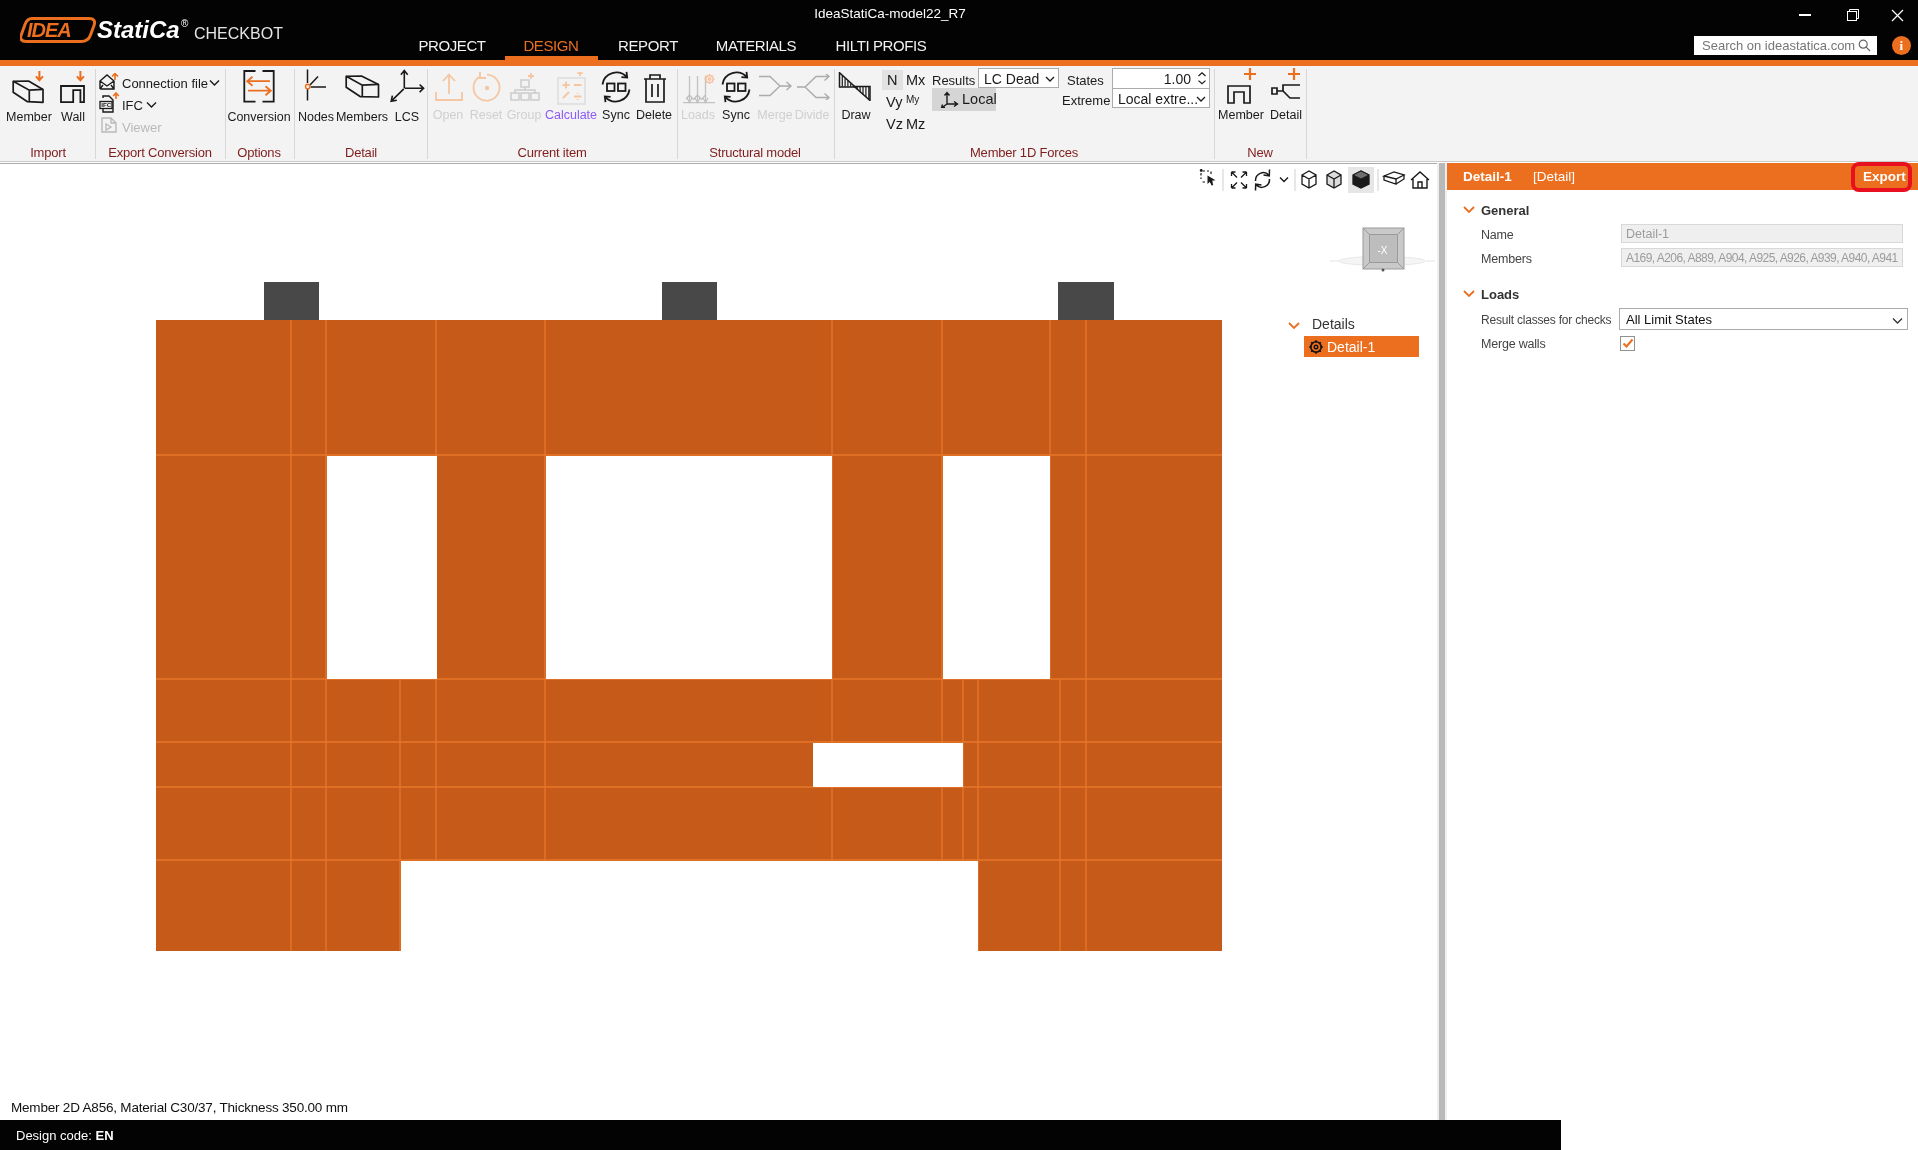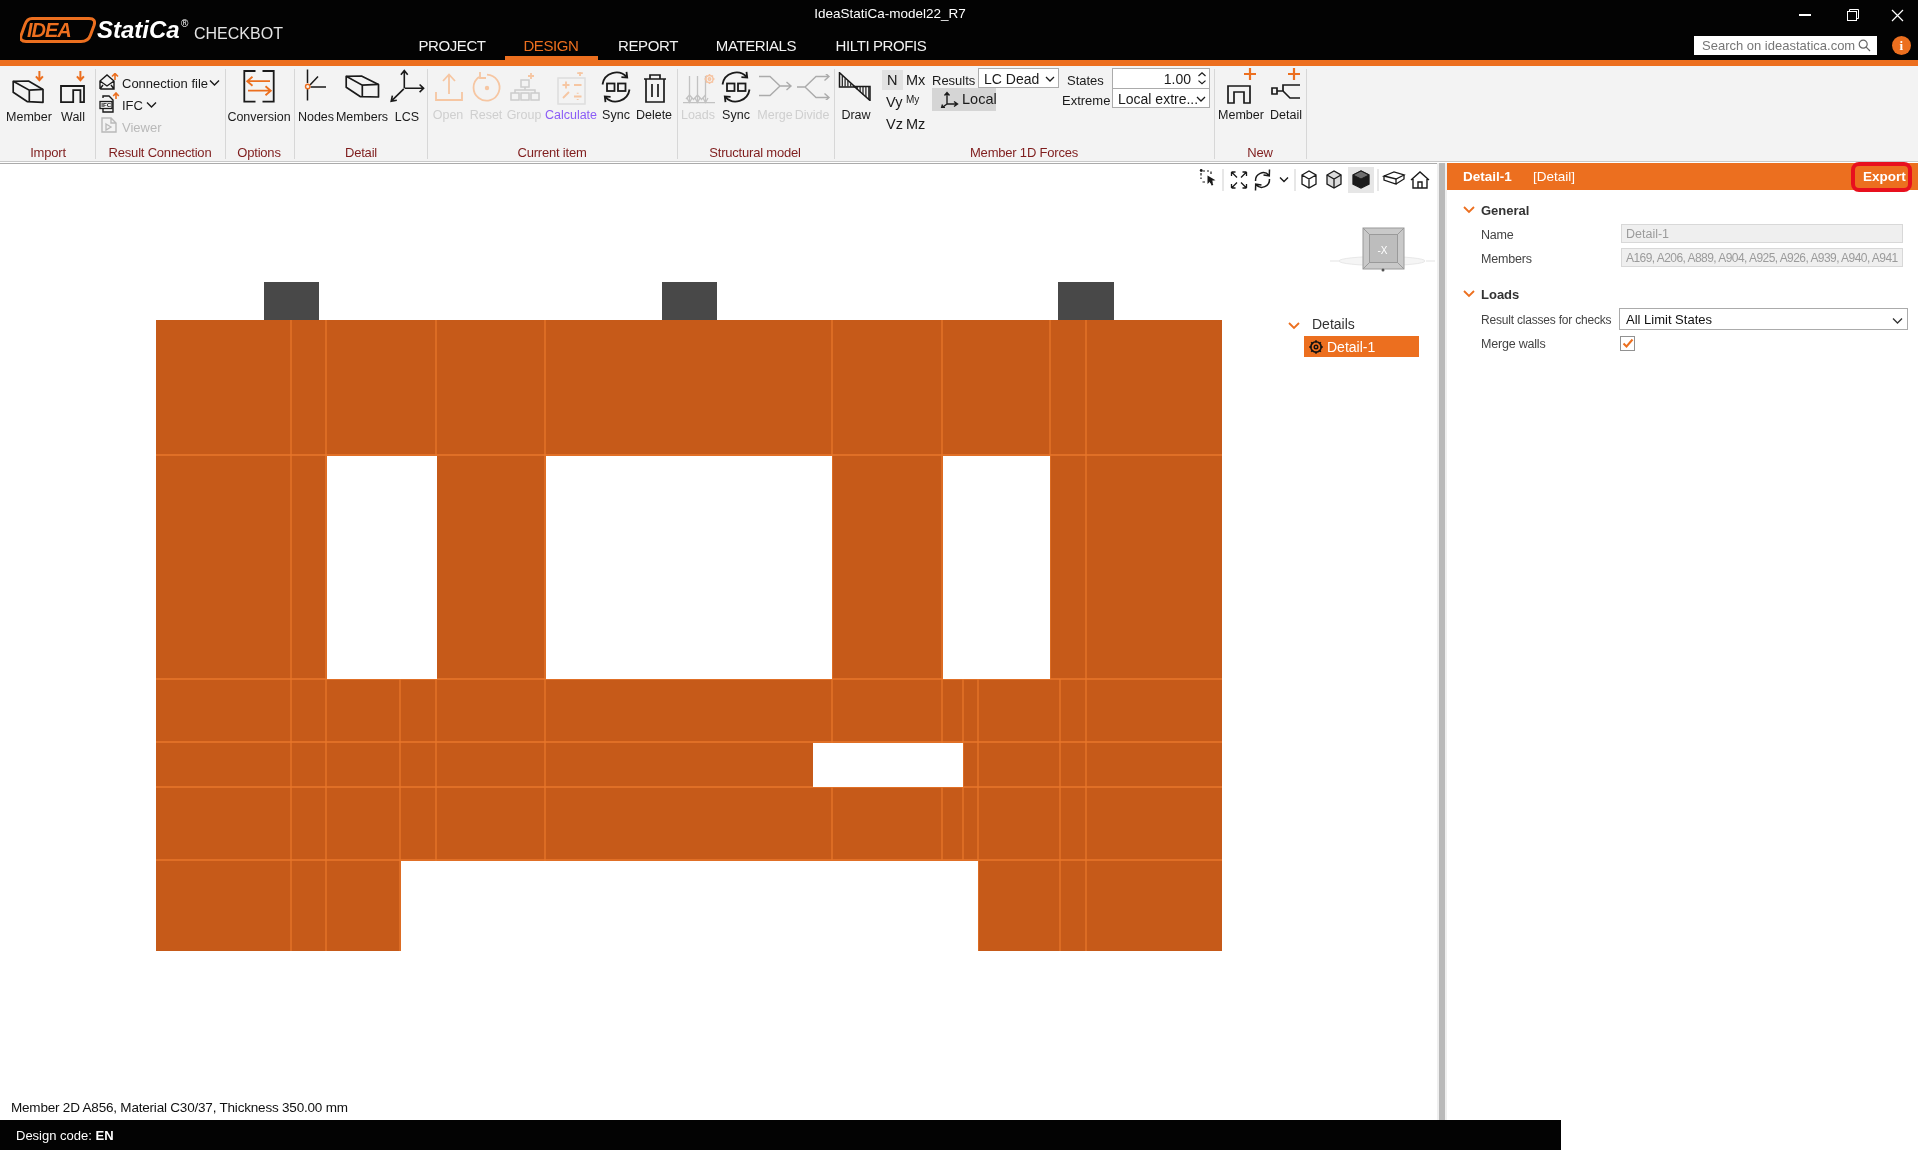--- a/index.html
+++ b/index.html
@@ -64,21 +64,21 @@
 <div id="ribbon">
   <div class="gdiv" style="left:95px;"></div>
   <div class="gdiv" style="left:225px;"></div>
   <div class="gdiv" style="left:294px;"></div>
   <div class="gdiv" style="left:427px;"></div>
   <div class="gdiv" style="left:677px;"></div>
   <div class="gdiv" style="left:834px;"></div>
   <div class="gdiv" style="left:1214px;"></div>
   <div class="gdiv" style="left:1306px;"></div>
   <div class="glabel" style="left:48px;">Import</div>
-  <div class="glabel" style="left:160px;">Result Connection</div>
+  <div class="glabel" style="left:160px;">Export Conversion</div>
   <div class="glabel" style="left:259px;">Options</div>
   <div class="glabel" style="left:361px;">Detail</div>
   <div class="glabel" style="left:552px;">Current item</div>
   <div class="glabel" style="left:755px;">Structural model</div>
   <div class="glabel" style="left:1024px;">Member 1D Forces</div>
   <div class="glabel" style="left:1260px;">New</div>
 
   <svg class="abs" style="left:12px; top:4px;" width="33" height="34" viewBox="0 0 33 34">
     <path d="M1.2 11.3 L16.5 11 L31 19.4 L31 32.3 L15.5 31.7 L1.2 22.2 Z" fill="none" stroke="#1A1A1A" stroke-width="1.7" stroke-linejoin="round"></path>
     <path d="M1.2 11.3 L17.3 20.2 L31 19.4 M17.3 20.2 L17.3 31.9" fill="none" stroke="#1A1A1A" stroke-width="1.7"></path>

